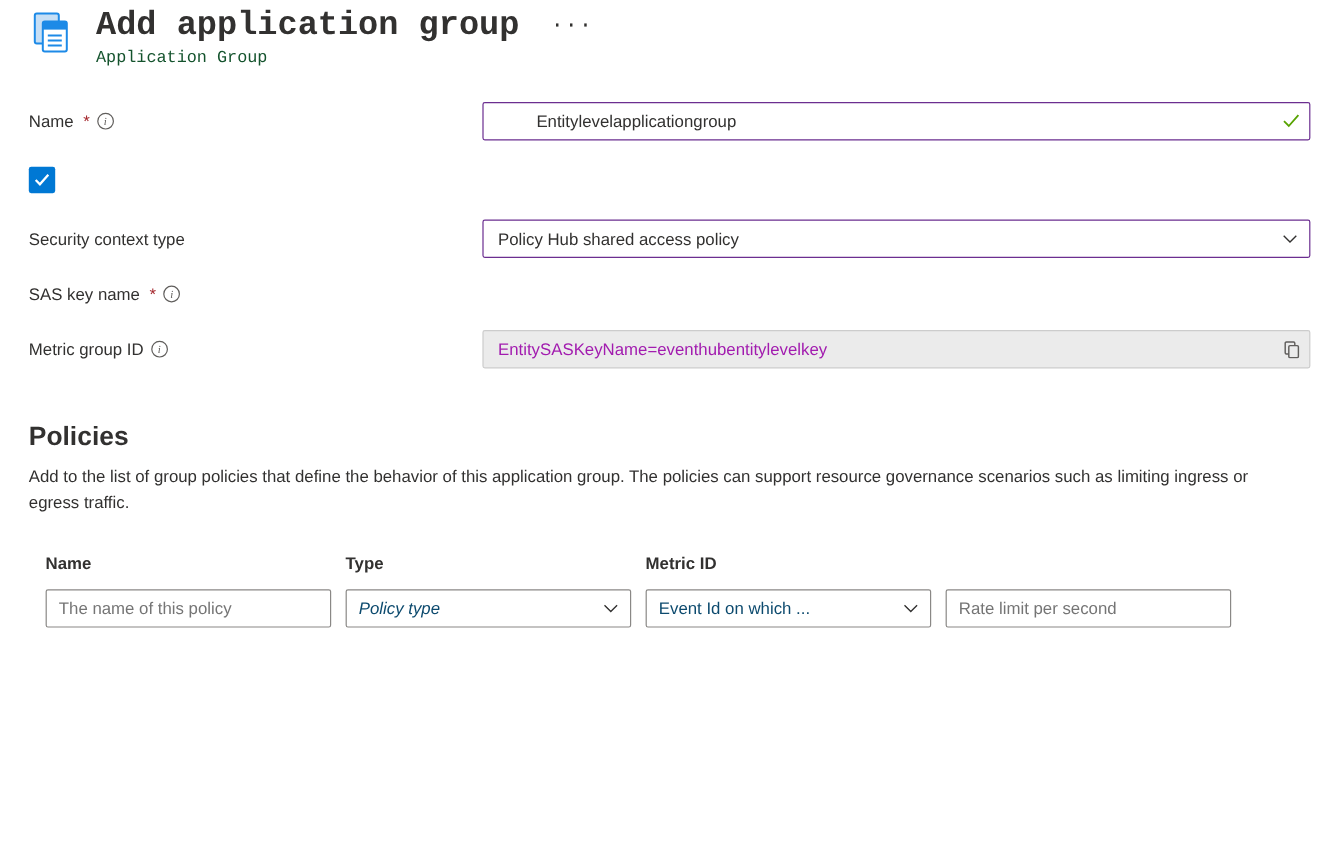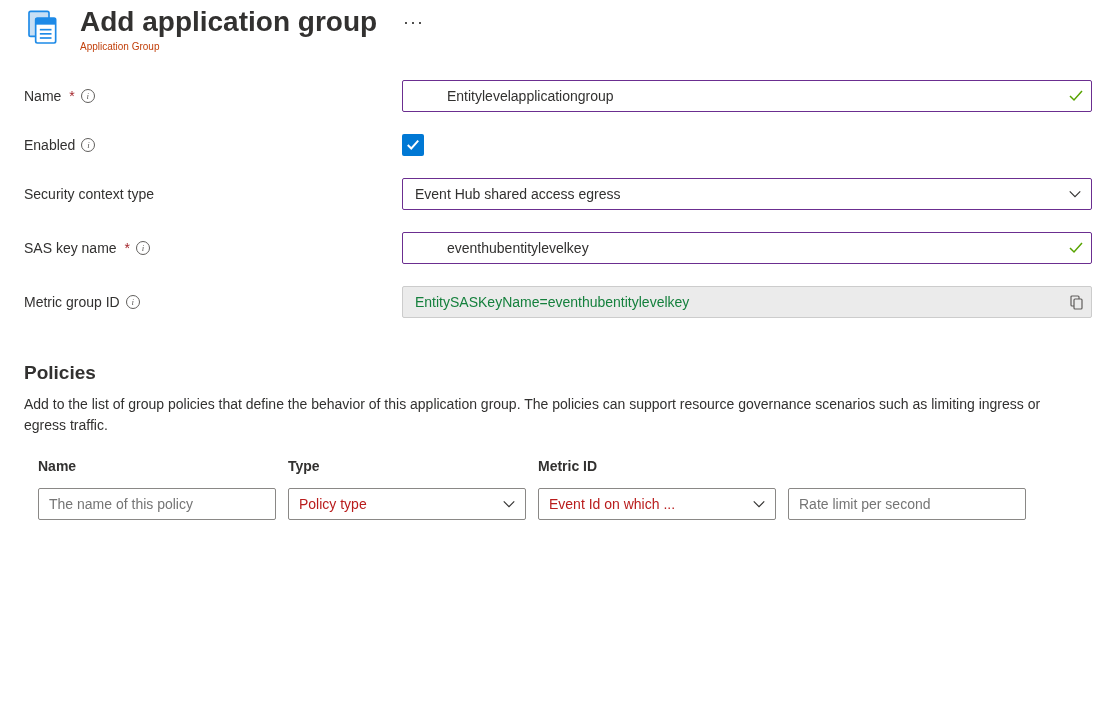--- a/index.html
+++ b/index.html
@@ -8,31 +8,32 @@
       background: #fff;
       color: #323130;
       padding: 4px 24px 24px 24px;
       font-size: 14px;
     }
     .header {
       display: flex;
       align-items: flex-start;
       gap: 16px;
       margin-bottom: 28px;
+      font-family: Liberation Mono, monospace;
     }
     .header .title-block { display: flex; flex-direction: column; }
     .header h1 {
       font-size: 28px;
       font-weight: 600;
       color: #323130;
       line-height: 1.25;
     }
     .header .subtitle {
-      font-size: 10px;
-      color: #c2410c;
+      font-size: 14px;
+      color: #14532d;
       margin-top: 2px;
     }
     .header .ellipsis {
       font-size: 18px;
       color: #323130;
       margin-left: 10px;
       margin-top: 8px;
       letter-spacing: 1px;
       cursor: pointer;
     }
@@ -64,21 +65,21 @@
       background: #fff;
       color: #323130;
       position: relative;
     }
     .input-wrap { position: relative; }
     .validated { border-color: #6b2e90; padding-left: 44px; }
     .select-style { border-color: #6b2e90; cursor: pointer; }
     .readonly-input {
       background: #ebebeb;
       border-color: #ccc;
-      color: #15803d;
+      color: #a21caf;
     }
 
     .check-icon {
       position: absolute; right: 8px; top: 50%; transform: translateY(-50%);
       width: 16px; height: 16px; color: #57a300;
     }
     .chevron-icon {
       position: absolute; right: 10px; top: 50%; transform: translateY(-50%);
       width: 14px; height: 14px; color: #323130; pointer-events: none;
     }
@@ -88,41 +89,41 @@
     }
 
     .checkbox {
       width: 22px; height: 22px; background: #0078d4; border-radius: 2px;
       display: flex; align-items: center; justify-content: center;
       cursor: pointer;
     }
     .checkbox svg { width: 14px; height: 14px; color: #fff; }
 
     .section-heading {
-      font-size: 19px; font-weight: 600; margin-top: 44px; margin-bottom: 10px;
+      font-size: 22px; font-weight: 600; margin-top: 44px; margin-bottom: 10px;
     }
     .section-desc {
-      font-size: 14px; color: #323130; line-height: 1.5; max-width: 1040px; margin-bottom: 22px;
+      font-size: 14px; color: #323130; line-height: 1.5; max-width: 1040px; margin-bottom: 32px;
     }
 
     .policies-table { width: 100%; max-width: 1010px; margin-left: 14px; }
     .policies-header { display: flex; gap: 12px; margin-bottom: 14px; }
     .policies-header > div { font-weight: 600; font-size: 14px; }
     .policies-row { display: flex; gap: 12px; }
 
     .col-name  { width: 238px; }
     .col-type  { width: 238px; }
     .col-metric{ width: 238px; }
     .col-rate  { width: 238px; }
 
     .cell-input, .cell-select {
       width: 100%; height: 32px;
       padding: 0 32px 0 10px;
       border: 1px solid #8a8886; border-radius: 2px;
-      font-size: 14px; color: #b91c1c; background: #fff;
+      font-size: 14px; color: #0c4a6e; background: #fff;
       text-align: left;
       white-space: nowrap; overflow: hidden; text-overflow: ellipsis;
     }
     .cell-wrap { position: relative; }
 
     .app-group-icon { width: 40px; height: 40px; margin-top: 4px; flex-shrink: 0; }
   </style>
 </head>
 <body>
 
@@ -154,62 +155,50 @@
       <div class="input-wrap">
         <input type="text" class="text-input validated" value="Entitylevelapplicationgroup" style="">
         <svg class="check-icon" viewBox="0 0 16 16">
             <path d="M2 8 L6 12 L14 3" stroke="currentColor" stroke-width="1.5" fill="none"></path>
           </svg>
       </div>
     </div>
   </div>
 
   <div class="form-row">
-    <div class="form-label-cell">
-      <span class="form-label">Enabled</span>
-      <span class="info-icon"></span>
-    </div>
     <div class="form-control-cell">
       <div class="checkbox">
         <svg viewBox="0 0 16 16">
             <path d="M2 8 L6 12 L14 3" stroke="currentColor" stroke-width="2.2" fill="none"></path>
           </svg>
       </div>
     </div>
   </div>
 
   <div class="form-row">
     <div class="form-label-cell">
       <span class="form-label">Security context type</span>
     </div>
     <div class="form-control-cell">
       <div class="input-wrap">
         <div class="text-input select-style" style="line-height:30px;">
-          <span>Event Hub shared access egress</span>
+          <span>Policy Hub shared access policy</span>
         </div>
         <svg class="chevron-icon" viewBox="0 0 16 16">
             <path d="M2 5 L8 11 L14 5" stroke="currentColor" stroke-width="1.3" fill="none"></path>
           </svg>
       </div>
     </div>
   </div>
 
   <div class="form-row">
     <div class="form-label-cell">
       <span class="form-label">SAS key name</span>
       <span class="required">*</span>
       <span class="info-icon"></span>
-    </div>
-    <div class="form-control-cell">
-      <div class="input-wrap">
-        <input type="text" class="text-input validated" value="eventhubentitylevelkey" style="">
-        <svg class="check-icon" viewBox="0 0 16 16">
-            <path d="M2 8 L6 12 L14 3" stroke="currentColor" stroke-width="1.5" fill="none"></path>
-          </svg>
-      </div>
     </div>
   </div>
 
   <div class="form-row">
     <div class="form-label-cell">
       <span class="form-label">Metric group ID</span>
       <span class="info-icon"></span>
     </div>
     <div class="form-control-cell">
       <div class="input-wrap">
@@ -231,21 +220,21 @@
   <div class="policies-header">
     <div class="col-name">Name</div>
     <div class="col-type">Type</div>
     <div class="col-metric">Metric ID</div>
   </div>
   <div class="policies-row">
     <div class="col-name cell-wrap">
       <input type="text" class="cell-input" placeholder="The name of this policy" style="">
     </div>
     <div class="col-type cell-wrap">
-      <div class="cell-select" style="line-height:30px;">
+      <div class="cell-select" style="line-height:30px;font-style:italic;">
         <span>Policy type</span>
       </div>
       <svg class="chevron-icon" viewBox="0 0 16 16">
           <path d="M2 5 L8 11 L14 5" stroke="currentColor" stroke-width="1.3" fill="none"></path>
         </svg>
     </div>
     <div class="col-metric cell-wrap">
       <div class="cell-select" style="line-height:30px;">
         <span>Event Id on which ...</span>
       </div>

